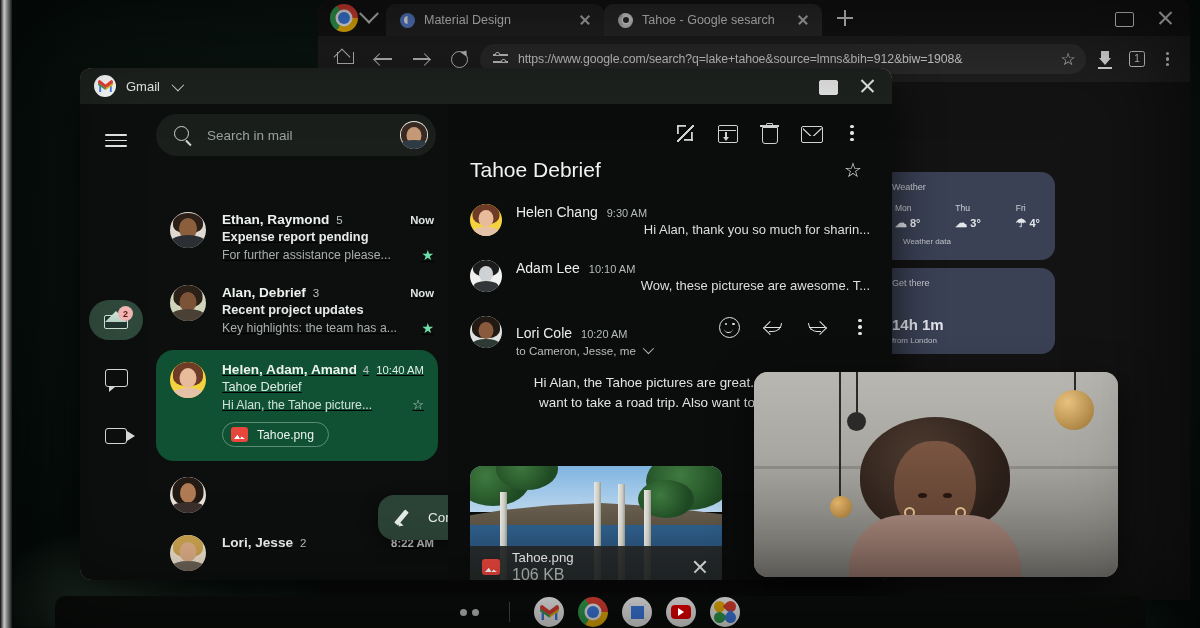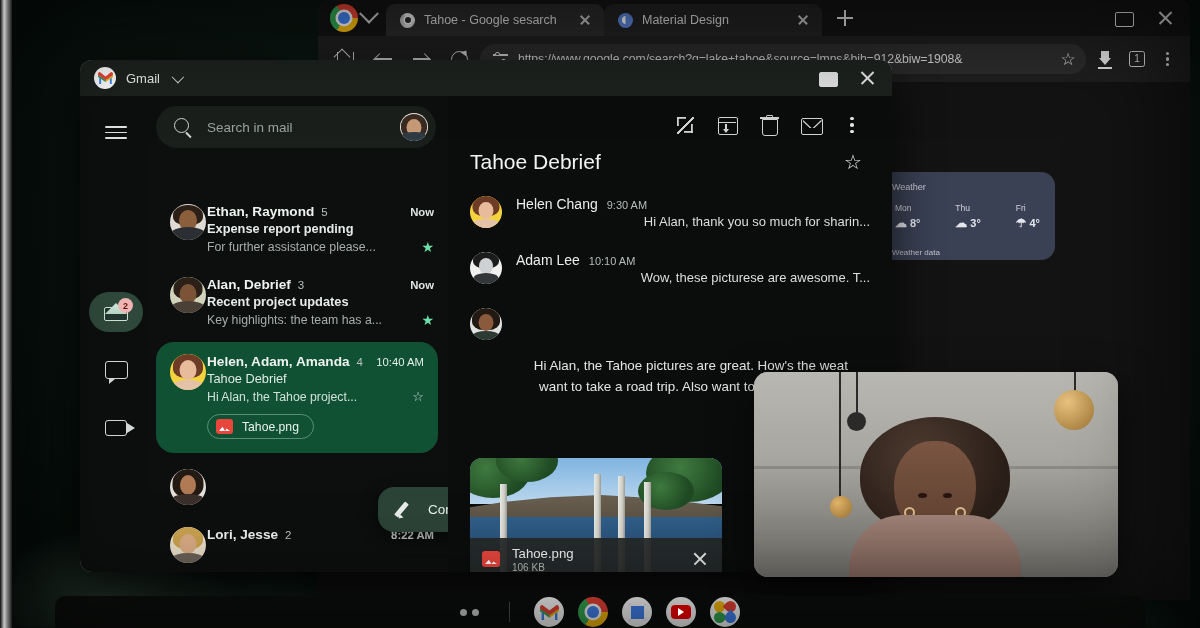--- a/index.html
+++ b/index.html
@@ -213,29 +213,29 @@
   .widget {
     position: absolute; background: #3a4154; border-radius: 14px; color: #e4e6ec;
   }
   .widget-weather { left: 562px; top: 90px; width: 175px; height: 88px; padding: 10px 12px; }
   .widget-weather .wtitle { font-size: 9px; opacity:.82; }
   .wrow { display:flex; justify-content: space-between; margin-top: 11px; padding: 0 3px; }
   .wcol { text-align: left; }
   .wday { font-size: 8.5px; opacity:.85; }
   .wtemp { display:flex; align-items:center; gap:3px; margin-top: 4px; font-size: 11px; font-weight:600;}
   .wglyph { font-size: 12px; line-height:1; }
-  .wfoot { font-size: 8px; opacity:.78; margin-top: 19px; }
+  .wfoot { font-size: 8px; opacity:.78; margin-top: 8px; padding-left: 11px; }
   .widget-trip { left: 562px; top: 186px; width: 175px; height: 86px; padding: 10px 12px; }
   .widget-trip .wtitle { font-size: 9px; opacity:.82; }
   .trip-val { font-size: 15px; font-weight: 700; margin-top: 28px; }
   .trip-sub { font-size: 8px; opacity:.78; margin-top: 3px; }
 
   
   .gmail {
-    position: absolute; left: 80px; top: 60px; width: 812px; height: 512px;
+    position: absolute; left: 80px; top: 68px; width: 812px; height: 512px;
     background: #a3a3a3; border-radius: 12px 12px 12px 12px; overflow: hidden;
     box-shadow: 0 18px 46px rgba(0,0,0,.72);
   }
   .gm-titlebar {
     height: 36px; background: #1d221f; display: flex; align-items: center; gap: 10px; padding: 0 8px 0 14px;
   }
   .gm-logo {
     width: 22px; height: 22px; border-radius: 50%; background: #fff; flex:0 0 auto;
     display:flex; align-items:center; justify-content:center; overflow:hidden; position:relative;
   }
@@ -314,21 +314,21 @@
     background:#cfd3d1; transform: rotate(45deg);
   }
   .search-ph { flex:1 1 auto; color:#9ba29e; font-size: 13.5px; }
   .avatar {
     width: 28px; height: 28px; border-radius: 50%; flex:0 0 auto; overflow:hidden; position:relative;
   }
   .inbox-label { margin: 14px 0 6px 22px; color:#c6cbc8; font-size: 11.5px; }
 
   .mlist { position:absolute; left:0; right:0; top: 96px; bottom:0; overflow:hidden; }
   .mitem {
-    display:flex; gap: 1px; padding: 12px 14px 10px 18px; position: relative;
+    display:flex; gap: 16px; padding: 12px 14px 10px 18px; position: relative; text-decoration: underline;
   }
   .mitem.sel {
     background: #0f5132; border-radius: 18px; margin: 4px 10px 4px 4px;
     padding: 12px 14px 14px 14px;
   }
   .mavatar { width: 36px; height: 36px; border-radius: 50%; flex: 0 0 auto; overflow:hidden; position:relative; }
   .mbody { flex: 1 1 auto; min-width: 0; }
   .mrow1 { display:flex; align-items: baseline; gap: 7px; }
   .msender { color:#eef2ef; font-size: 13.6px; font-weight: 700; white-space:nowrap; overflow:hidden; }
   .mitem.sel .msender { font-weight: 600; }
@@ -478,21 +478,21 @@
   .canopy { position:absolute; background: radial-gradient(circle at 40% 40%, #3f7a3f, #1f4a23 70%); border-radius:50%;}
   .photo-bar {
     position:absolute; left:0; right:0; bottom:0; height:42px; background: rgba(38,40,39,.93);
     display:flex; align-items:center; gap: 12px; padding: 0 12px;
   }
   .pb-ic { width:18px;height:16px;border-radius:3px;background:#e8453c;position:relative;flex:0 0 auto;}
   .pb-ic::after{ content:""; position:absolute; left:3px; bottom:3px; width:12px;height:6px;background:#fff;
     clip-path: polygon(0 100%, 32% 28%, 55% 100%, 70% 58%, 100% 100%);}
   .pb-text { flex:1 1 auto; min-width:0;}
   .pb-name { color:#f1f3f2; font-size: 13.2px; }
-  .pb-size { color:#b8bebb; font-size: 10px; margin-top:1px;}
+  .pb-size { color:#b8bebb; font-size: 16px; margin-top:1px;}
   .pb-x { width:20px;height:20px;position:relative;flex:0 0 auto;}
   .pb-x::before,.pb-x::after{content:"";position:absolute;left:2px;top:9px;width:16px;height:1.8px;background:#e6e9e8;}
   .pb-x::before{transform:rotate(45deg);} .pb-x::after{transform:rotate(-45deg);}
 
   
   .videocall {
     position:absolute; left: 754px; top: 372px; width: 364px; height: 205px;
     border-radius: 14px; overflow:hidden; box-shadow: 0 14px 40px rgba(0,0,0,.6);
     background: #8c8c8a;
   }
@@ -561,29 +561,29 @@
     <div class="wall-rock"></div>
     <div class="wall-rock2"></div>
   </div>
 
   <div class="browser">
 
     <div class="tabstrip">
       <div class="chrome-logo"></div>
       <div class="chev-down"></div>
 
+      <div class="tab inactive">
+        <span class="fav fav-material"></span>
+        <span class="tab-label">Material Design</span>
+        <span class="tab-x"></span>
+      </div>
+
       <div class="tab active">
         <span class="fav fav-chrome"></span>
         <span class="tab-label">Tahoe - Google sesarch</span>
-        <span class="tab-x"></span>
-      </div>
-
-      <div class="tab inactive">
-        <span class="fav fav-material"></span>
-        <span class="tab-label">Material Design</span>
         <span class="tab-x"></span>
       </div>
 
       <div class="newtab"></div>
 
       <div class="win-ctrls">
         <div class="wc wc-max"></div>
         <div class="wc wc-close"></div>
       </div>
     </div>
@@ -641,20 +641,25 @@
             <div class="wday">Fri</div>
             <div class="wtemp">
                 <span class="wglyph">☂</span>
                 <span>4°</span>
               </div>
           </div>
         </div>
         <div class="wfoot">Weather data</div>
       </div>
 
+      <div class="widget widget-trip">
+        <div class="wtitle">Get there</div>
+        <div class="trip-val">14h 1m</div>
+        <div class="trip-sub">from London</div>
+      </div>
 
     </div>
   </div>
 
   <div class="gmail">
 
     <div class="gm-titlebar">
       <span class="gm-logo">
         <svg viewBox="0 0 24 19">
           <path d="M2 19V6l10 7L22 6v13h-3V10l-7 5-7-5v9z" fill="#4285f4"></path>
@@ -770,21 +775,21 @@
               </span>
             </span>
             <span class="mbody">
               <span class="mrow1">
                 <span class="msender">Helen, Adam, Amanda</span>
                 <span class="mcount">4</span>
                 <span class="mtime">10:40 AM</span>
               </span>
               <span class="msubj">Tahoe Debrief</span>
               <span class="mrow3">
-                <span class="msnip">Hi Alan, the Tahoe project...</span>
+                <span class="msnip">Hi Alan, the Tahoe picture...</span>
                 <span class="star-off">☆</span>
               </span>
               <span class="attach-chip">
                 <span class="chip-ic"></span>
                 <span class="chip-label">Tahoe.png</span>
               </span>
             </span>
           </div>
 
           <div class="mitem">
@@ -891,20 +896,45 @@
           <div class="msg">
             <span class="msg-av">
               <span class="face">
                 <span class="f-bg" style="background:#dfe2e0"></span>
                 <span class="f-hair" style="width:28px;height:22px;background:#221913;top:0"></span>
                 <span class="f-head" style="width:15px;height:17px;top:6px;background:#8a5a3c"></span>
                 <span class="f-body" style="width:26px;height:9px;background:#2d3a33"></span>
               </span>
             </span>
             <span class="msg-main">
+              <span class="msg-head">
+                <span class="msg-name">Lori Cole</span>
+                <span class="msg-time">10:20 AM</span>
+                <span class="msg-actions">
+                  <span class="ic-emoji">
+                      <i class="l"></i>
+                      <i class="r"></i>
+                    </span>
+                  <span class="ic-reply">
+                      <span class="rep-curve"></span>
+                    </span>
+                  <span class="ic-reply ic-forward">
+                      <span class="rep-curve"></span>
+                    </span>
+                  <span class="kebab3">
+                      <span></span>
+                      <span></span>
+                      <span></span>
+                    </span>
+                </span>
+              </span>
+              <span class="msg-to">
+                <span>to Cameron, Jesse, me</span>
+                <span class="to-chev"></span>
+              </span>
             </span>
           </div>
 
           <div class="msg-body">
             <div>Hi Alan, the Tahoe pictures are great. How's the weat</div>
             <div>want to take a road trip. Also want to share a photo I</div>
             <div>Yosemite.</div>
           </div>
         </div>
 

